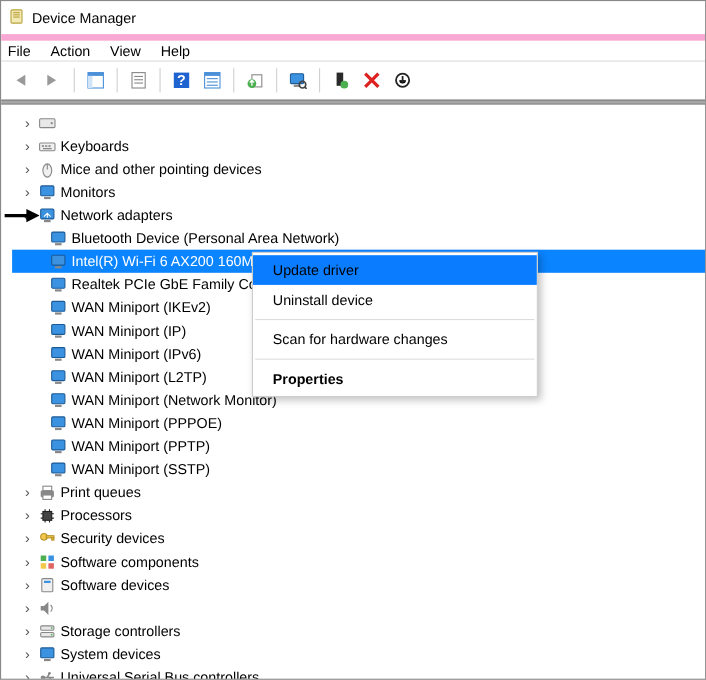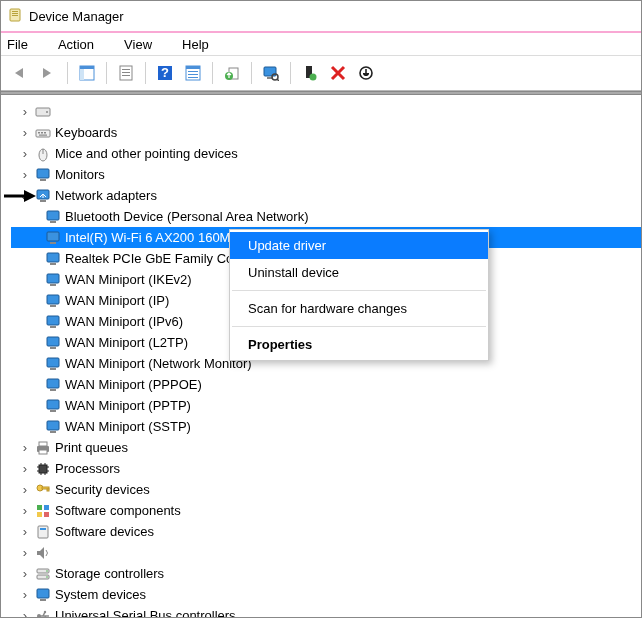--- a/index.html
+++ b/index.html
@@ -1,36 +1,36 @@
 <!DOCTYPE html>
 <html><head>
 <meta charset="utf-8">
 <style>
 * { box-sizing: border-box; margin: 0; padding: 0; font-family: "Segoe UI", Tahoma, sans-serif; font-size: 13px; }
 body { width: 642px; height: 618px; background: #fff; position: relative; border: 1px solid #888; }
 .title-bar { height: 30px; display: flex; align-items: center; padding: 0 6px; gap: 6px; }
 .title-bar .icon-slot { width: 16px; height: 16px; display: inline-flex; align-items: center; justify-content: center; }
 .title-bar-text { font-size: 13px; }
-.menu-bar { height: 24px; display: flex; align-items: center; padding: 0 6px; gap: 30px; border-top: 2px solid #f9a8d4; }
+.menu-bar { height: 24px; display: flex; align-items: center; padding: 0 6px; gap: 18px; border-top: 6px solid #f9a8d4; }
 .menu-item { cursor: default; }
 .toolbar { height: 36px; border-top: 1px solid #dcdcdc; border-bottom: 1px solid #b8b8b8; display: flex; align-items: center; padding: 0 6px; gap: 2px; }
 .tool-btn { width: 26px; height: 26px; display: flex; align-items: center; justify-content: center; border: 1px solid transparent; }
 .sep { width: 1px; height: 22px; background: #d0d0d0; margin: 0 4px; }
 .thick-sep { height: 4px; background: #aaa; border-top: 1px solid #888; border-bottom: 1px solid #888; }
 .tree { padding: 6px 0 6px 10px; position: relative; }
 .tree-row { display: flex; align-items: center; height: 21px; line-height: 21px; gap: 4px; white-space: nowrap; position: relative; }
 .icon-slot { width: 16px; height: 16px; display: inline-flex; align-items: center; justify-content: center; flex-shrink: 0; }
 .caret { width: 12px; text-align: center; color: #555; display: inline-block; flex-shrink: 0; }
 .caret.expanded { color: #222; }
 .highlighted { background: #0a84ff; color: #fff; }
 .in0 { padding-left: 8px; }
 .in1 { padding-left: 34px; }
 .menu-popup { position: absolute; left: 228px; top: 228px; width: 260px; background: #fff; border: 1px solid #ccc; box-shadow: 3px 3px 7px rgba(0,0,0,0.25); padding: 2px 0; z-index: 50; }
 .pop-item { height: 27px; display: flex; align-items: center; padding: 0 18px; cursor: default; }
-.pop-highlight { background: #0a7cff; color: #ffffff; }
+.pop-highlight { background: #0a7cff; color: #000000; }
 .pop-sep { height: 1px; background: #ddd; margin: 4px 2px; }
 .pop-bold { font-weight: 700; }
 .arrow-hint { position: absolute; left: 3px; top: 188px; z-index: 5; }
 svg { display: block; }
 </style>
 </head>
 <body>
 
 <div class="title-bar">
   <span class="icon-slot">

